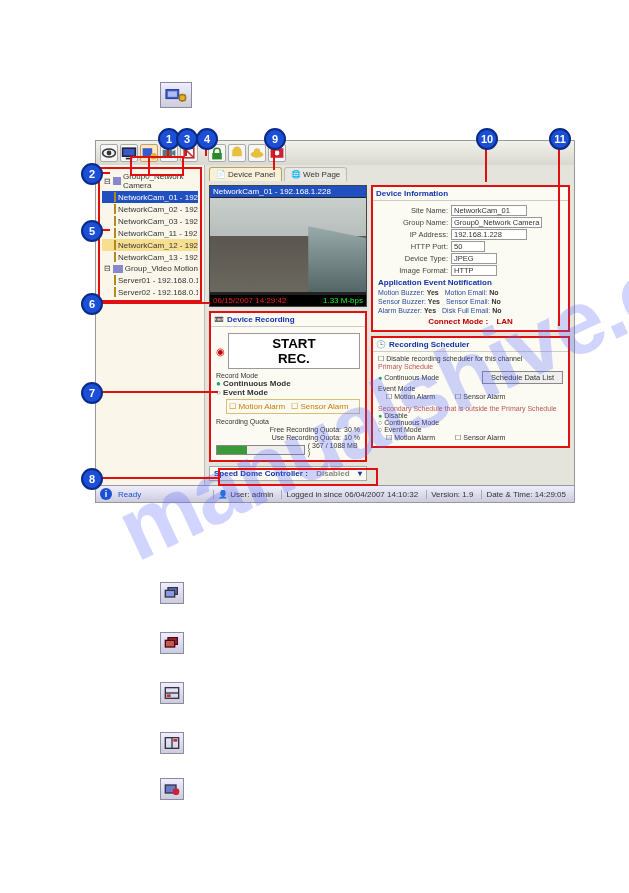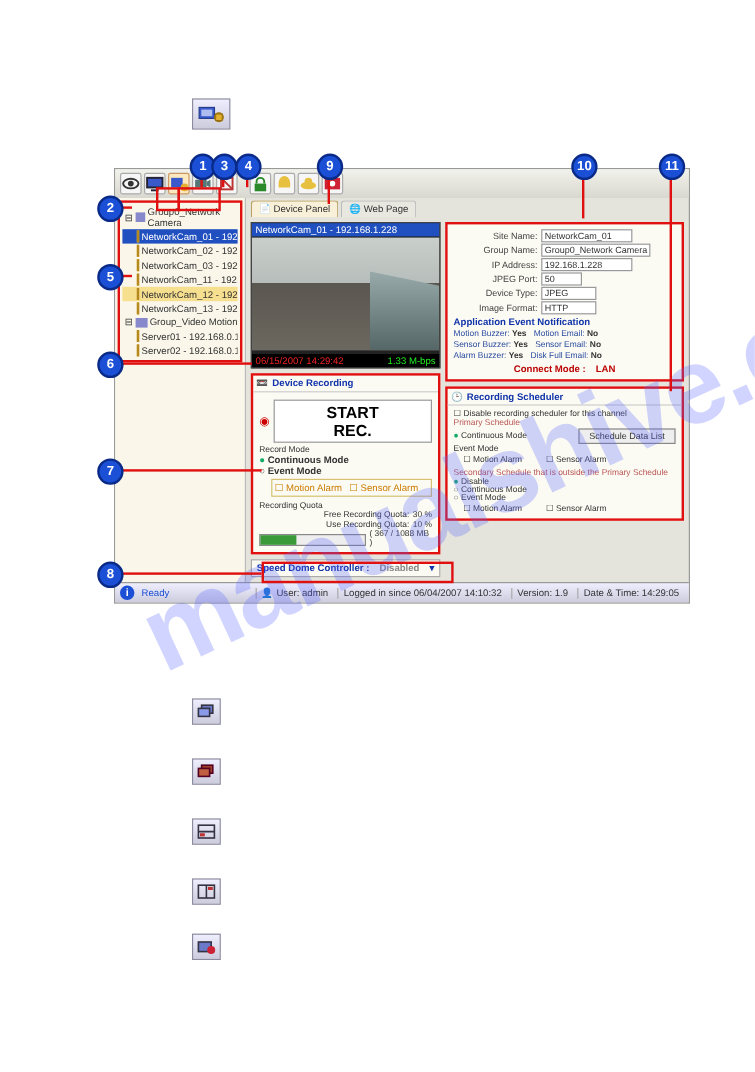--- a/index.html
+++ b/index.html
@@ -378,35 +378,36 @@
 
           <div class="speed">
             <span>Speed Dome Controller :</span>
             <span class="dis">Disabled</span>
             <span>▾</span>
           </div>
         </div>
 
         <div class="col">
           <div class="panel red">
+            <div class="phd">Device Information</div>
             <div class="pbody">
               <div class="row">
                     <span class="lbl">Site Name:</span>
                     <span class="val">NetworkCam_01</span>
                   </div>
               <div class="row">
                     <span class="lbl">Group Name:</span>
                     <span class="val">Group0_Network Camera</span>
                   </div>
               <div class="row">
                     <span class="lbl">IP Address:</span>
                     <span class="val">192.168.1.228</span>
                   </div>
               <div class="row">
-                    <span class="lbl">JPEG Port:</span>
+                    <span class="lbl">HTTP Port:</span>
                     <span class="val" style="min-width:28px">50</span>
                   </div>
               <div class="row">
                     <span class="lbl">Device Type:</span>
                     <span class="val" style="min-width:40px">JPEG</span>
                   </div>
               <div class="row">
                     <span class="lbl">Image Format:</span>
                     <span class="val" style="min-width:40px">HTTP</span>
                   </div>

